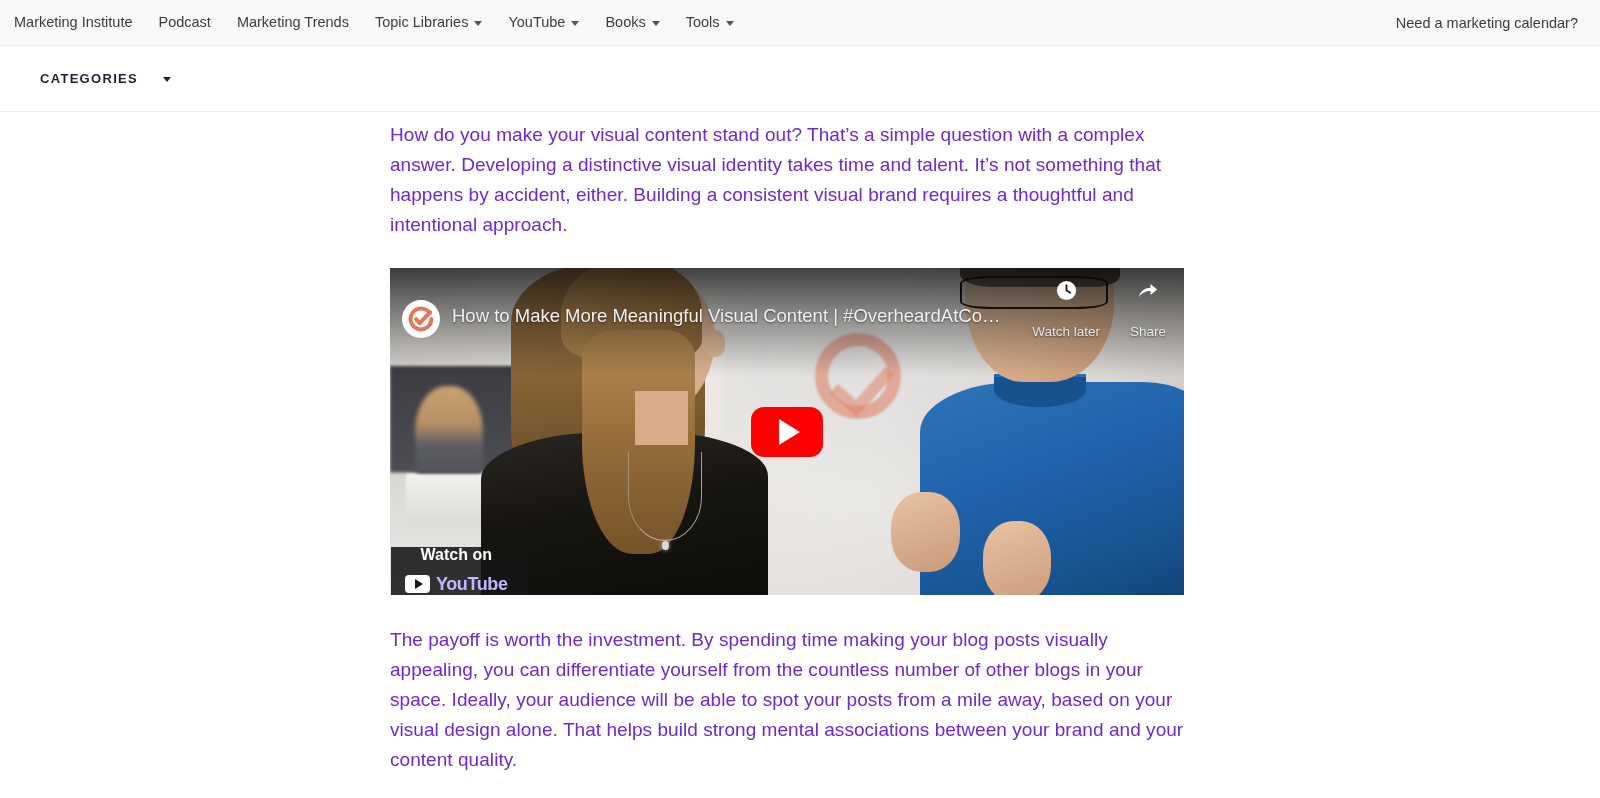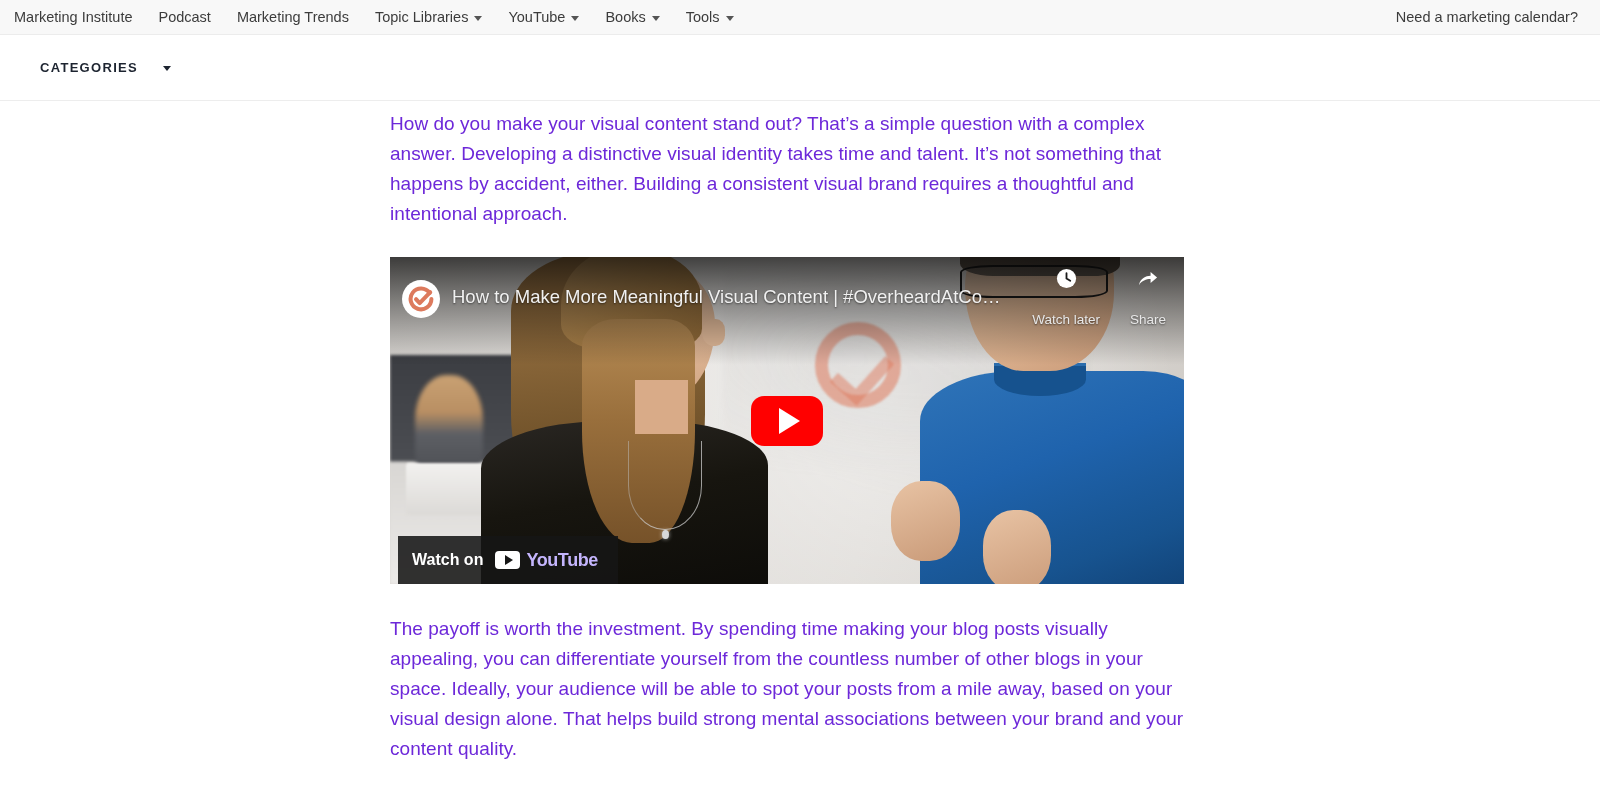--- a/index.html
+++ b/index.html
@@ -9,21 +9,21 @@
     height: 798px;
     overflow: hidden;
     background: #ffffff;
     font-family: "Liberation Sans", sans-serif;
     -webkit-font-smoothing: antialiased;
   }
 
   
   .topbar {
     position: relative;
-    height: 35px;
+    height: 46px;
     background: #f8f8f8;
     border-bottom: 1px solid #ececec;
     display: flex;
     align-items: center;
     padding: 0 22px 0 14px;
   }
   .topnav {
     display: flex;
     align-items: center;
     gap: 0px;
@@ -311,21 +311,21 @@
   .scrim-top {
     position: absolute; left: 0; right: 0; top: 0; height: 108px;
     background: linear-gradient(180deg, rgba(0,0,0,.72) 0%, rgba(0,0,0,.42) 40%, rgba(0,0,0,0) 100%);
   }
 
   .yt-head {
     position: absolute;
     left: 0; right: 0; top: 0;
     height: 70px;
     display: flex;
-    align-items: center;
+    align-items: flex-end;
     padding: 10px 14px 0 12px;
   }
   .yt-avatar {
     width: 38px; height: 38px;
     border-radius: 50%;
     background: #fff;
     display: flex; align-items: center; justify-content: center;
     flex: none;
     margin-top: 3px;
     cursor: pointer;
@@ -379,28 +379,29 @@
     content: "";
     width: 0; height: 0;
     border-left: 21px solid #fff;
     border-top: 13px solid transparent;
     border-bottom: 13px solid transparent;
     margin-left: 5px;
   }
 
   .yt-watch {
     position: absolute;
-    left: 8px; bottom: 0;
+    left: 1px; bottom: 0;
     height: 48px;
     padding: 0 20px 0 14px;
     background: rgba(22,22,22,.88);
     display: flex;
     align-items: center;
     gap: 12px;
     cursor: pointer;
+    flex-direction: column;
   }
   .yt-watch-label {
     color: #fff;
     font-size: 16px;
     font-weight: 700;
     line-height: 1;
     white-space: nowrap;
   }
   .yt-brand { display: flex; align-items: center; gap: 6px; }
   .yt-brand-badge {

